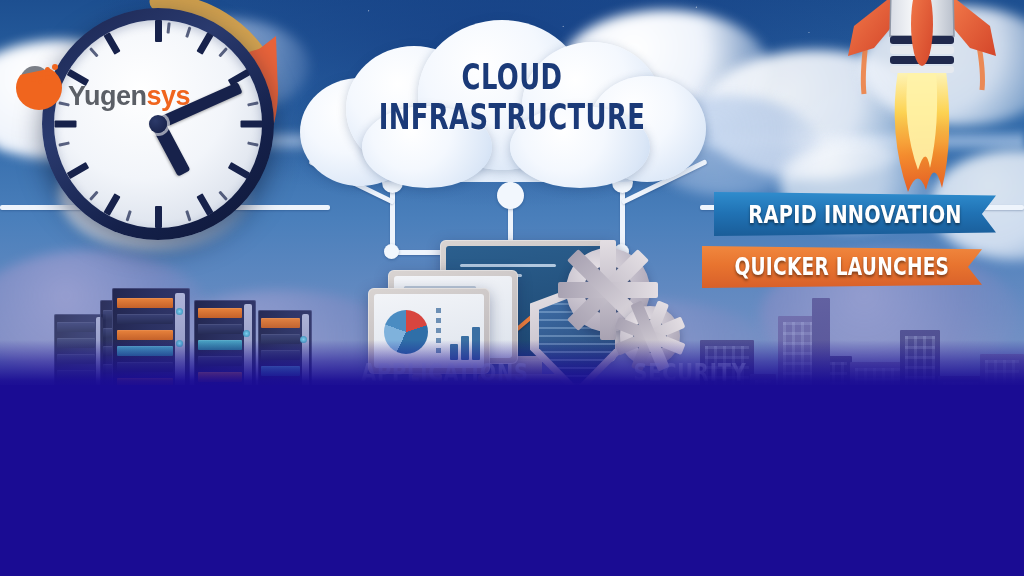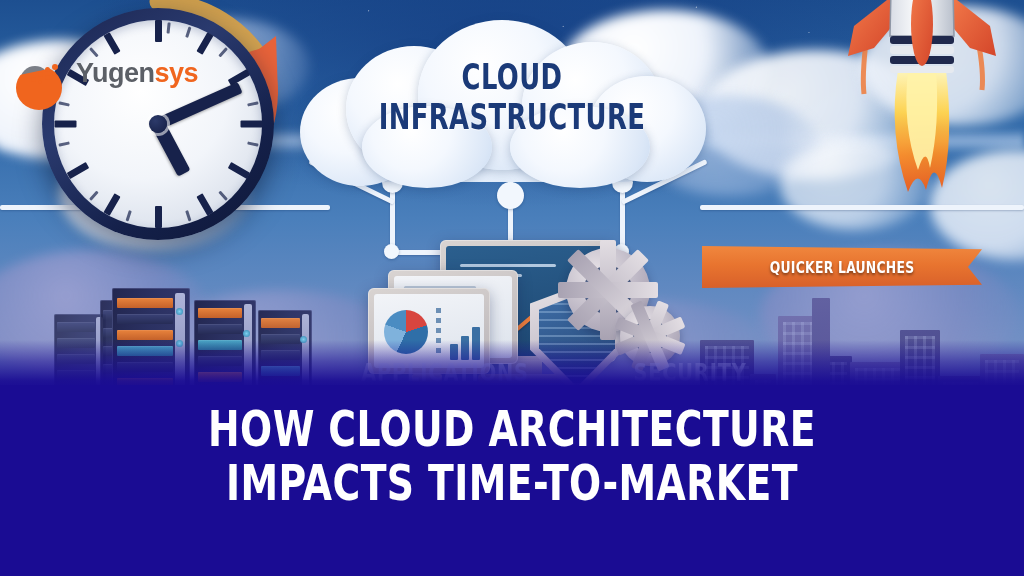--- a/index.html
+++ b/index.html
@@ -147,21 +147,21 @@
   
   .bandfade{position:absolute;left:0;right:0;top:340px;height:48px;
     background:linear-gradient(180deg,rgba(26,12,147,0) 0%,rgba(26,12,147,.55) 45%,rgba(26,12,147,.95) 85%,#1a0c93 100%);}
   .band{position:absolute;left:0;right:0;top:385px;bottom:0;background:#1a0c93;}
   .title{position:absolute;left:0;right:0;top:402px;text-align:center;color:#fff;
     font-family:"Liberation Sans Narrow","DejaVu Sans Condensed","Liberation Sans",sans-serif;
     font-weight:bold;font-size:50px;line-height:1.08;letter-spacing:.5px;}
   .title .ln{display:block;transform:scaleX(.84);transform-origin:50% 50%;}
 
   
-  .logo{position:absolute;left:14px;top:58px;display:flex;align-items:flex-start;gap:8px;}
+  .logo{position:absolute;left:14px;top:58px;display:flex;align-items:flex-end;gap:0;}
   .logo-mark{position:relative;width:54px;height:54px;}
   .logo-mark .bowl2{position:absolute;left:2px;top:8px;width:46px;height:44px;border-radius:50%;
     background:#f0651e;
     -webkit-clip-path:polygon(0 22%,100% 0,100% 100%,0 100%);clip-path:polygon(0 22%,100% 0,100% 100%,0 100%);}
   .logo-mark .sphere{position:absolute;left:6px;top:8px;width:30px;height:30px;border-radius:50%;
     background:#7b7f87;}
   .logo-dot{position:absolute;border-radius:50%;background:#f0651e;}
   .logo-text{font-family:"Liberation Sans",sans-serif;font-weight:bold;font-size:27px;letter-spacing:-.5px;}
   .logo-text .a{color:#5b5f66;}
   .logo-text .b{color:#f0651e;}
@@ -440,27 +440,26 @@
       <div class="logo-dot" style="left:31px;top:17px;width:5px;height:5px;"></div>
       <div class="logo-dot" style="left:38px;top:6px;width:6px;height:6px;"></div>
       <div class="logo-dot" style="left:38px;top:14px;width:4px;height:4px;"></div>
       <div class="logo-dot" style="left:24px;top:22px;width:4px;height:4px;"></div>
     </div>
     <div class="logo-text">
       <span class="a">Yugen</span><span class="b">sys</span>
     </div>
   </div>
 
-  <div class="ribbon rb-orange rb-right" style="left:702px;top:246px;width:280px;height:42px;font-size:16px;">
+  <div class="ribbon rb-blue rb-right" style="left:714px;top:192px;width:282px;height:44px;font-size:25px;">
+    <span>RAPID INNOVATION</span>
+  </div>
+  <div class="ribbon rb-orange rb-right" style="left:702px;top:246px;width:280px;height:42px;font-size:24px;">
     <span>QUICKER LAUNCHES</span>
   </div>
 
   <div class="seclabel" style="left:330px;top:358px;width:230px;">APPLICATIONS</div>
   <div class="seclabel" style="left:600px;top:358px;width:180px;">SECURITY</div>
 
   <div class="bandfade"></div>
   <div class="band"></div>
-  <div class="title">
-    <span class="ln">HOW CLOUD ARCHITECTURE</span>
-    <span class="ln">IMPACTS TIME-TO-MARKET</span>
-  </div>
 
 </div>
 
 </body></html>

